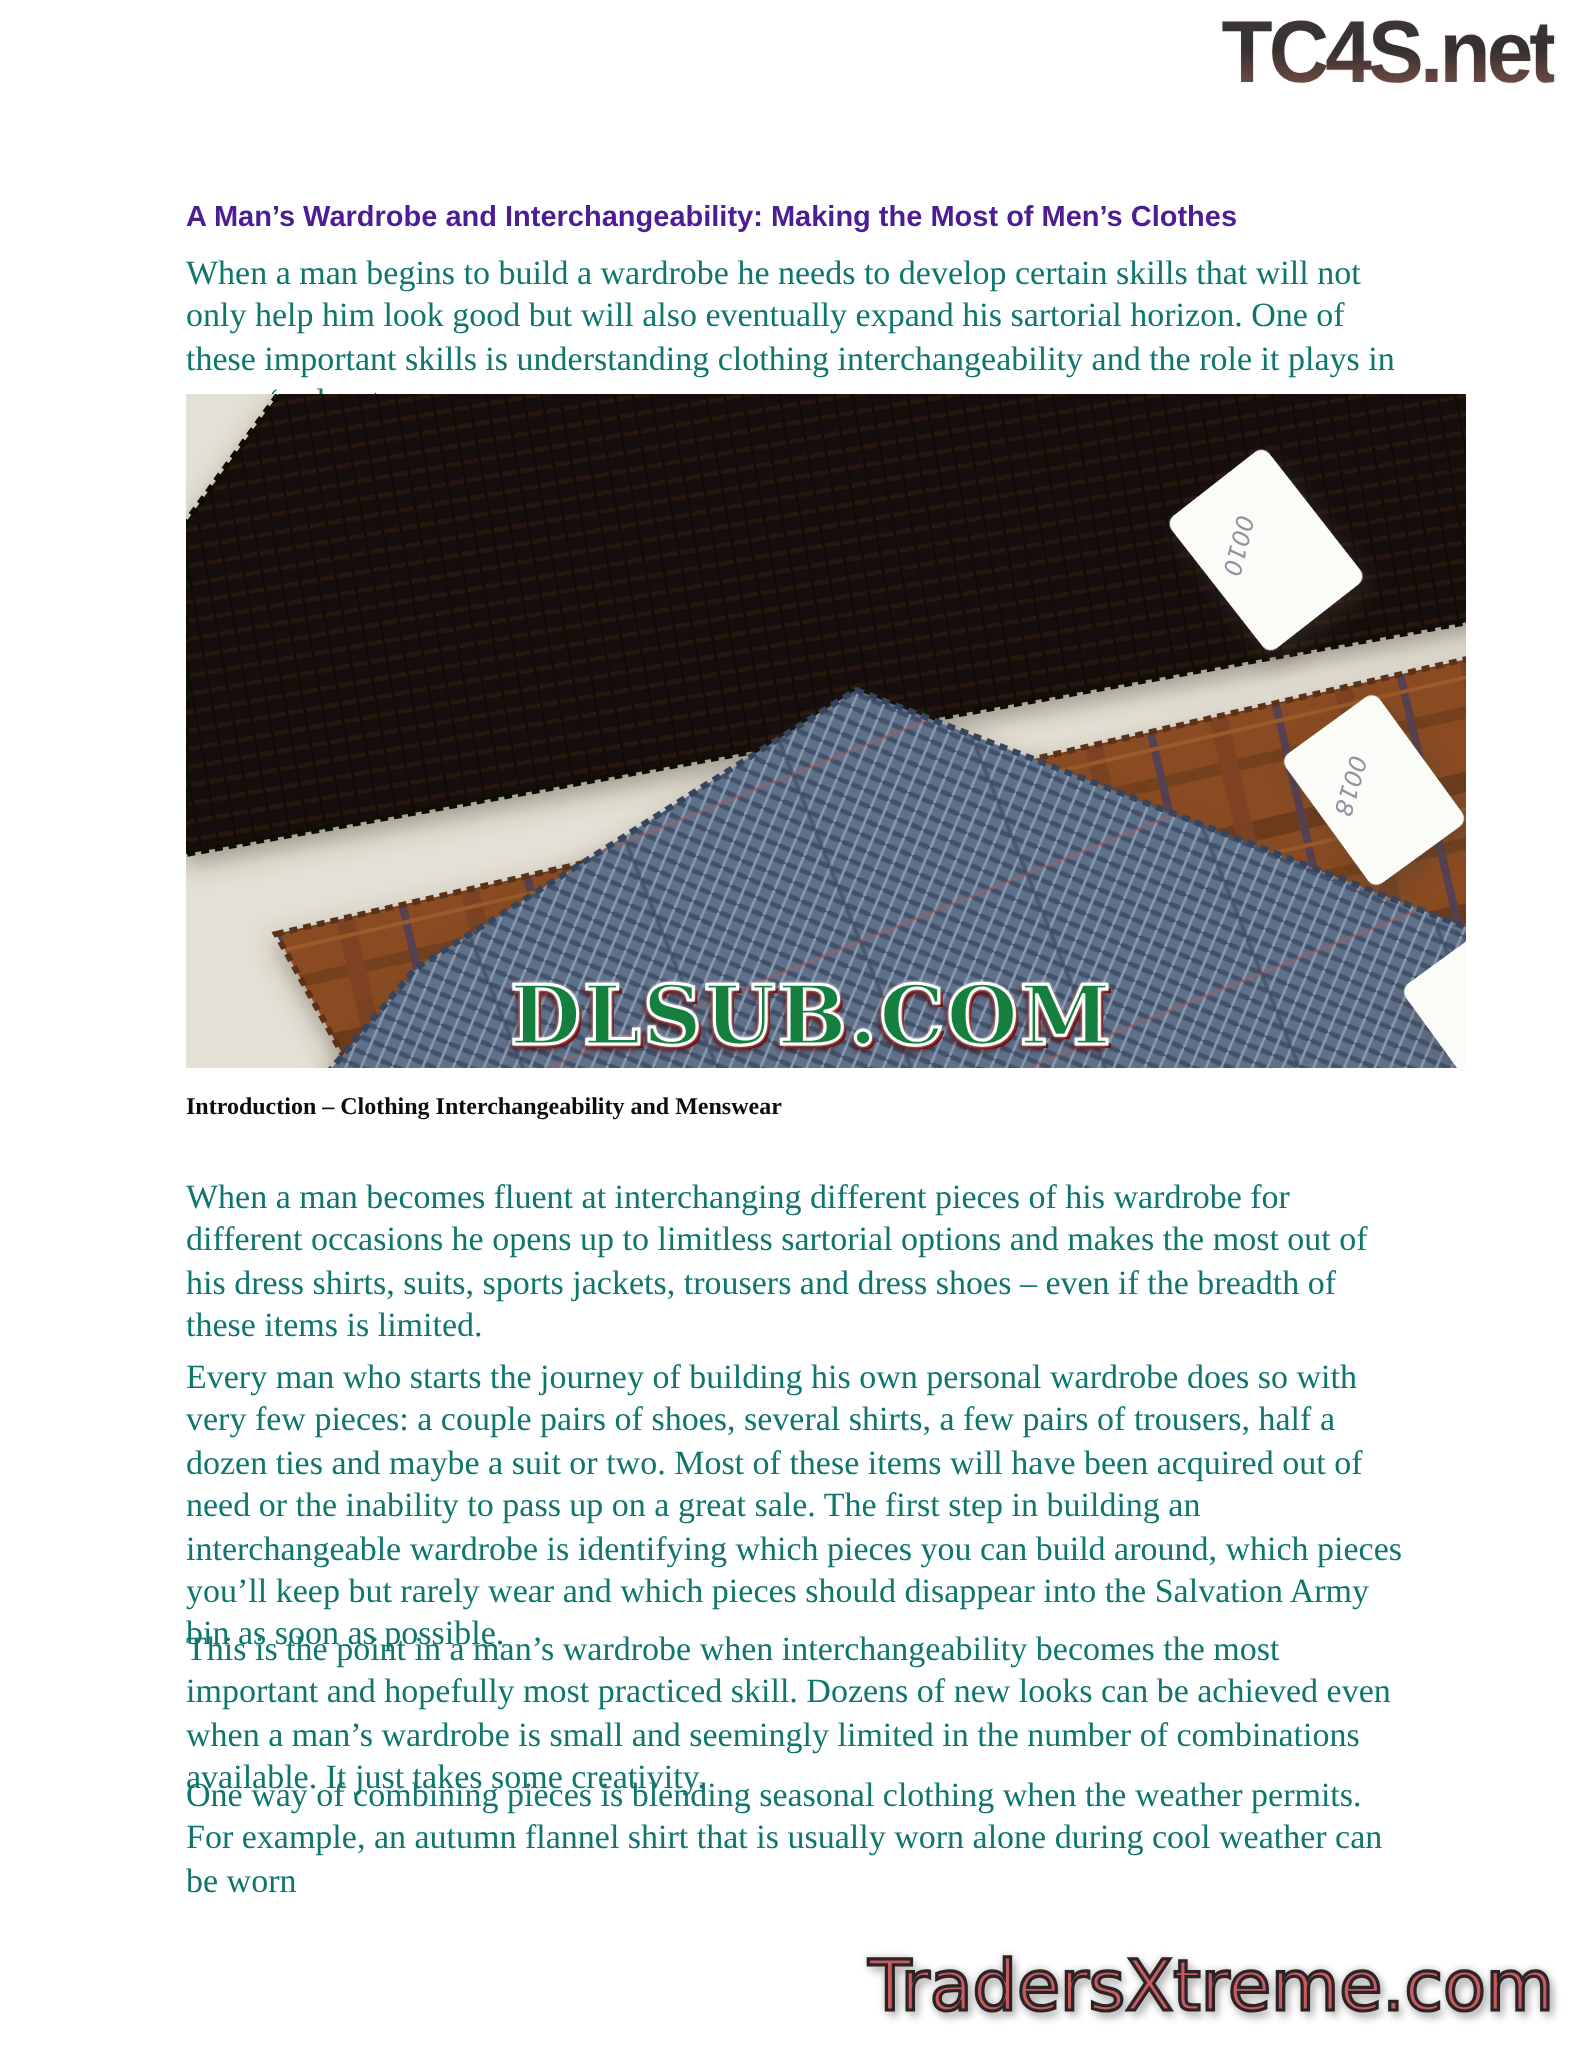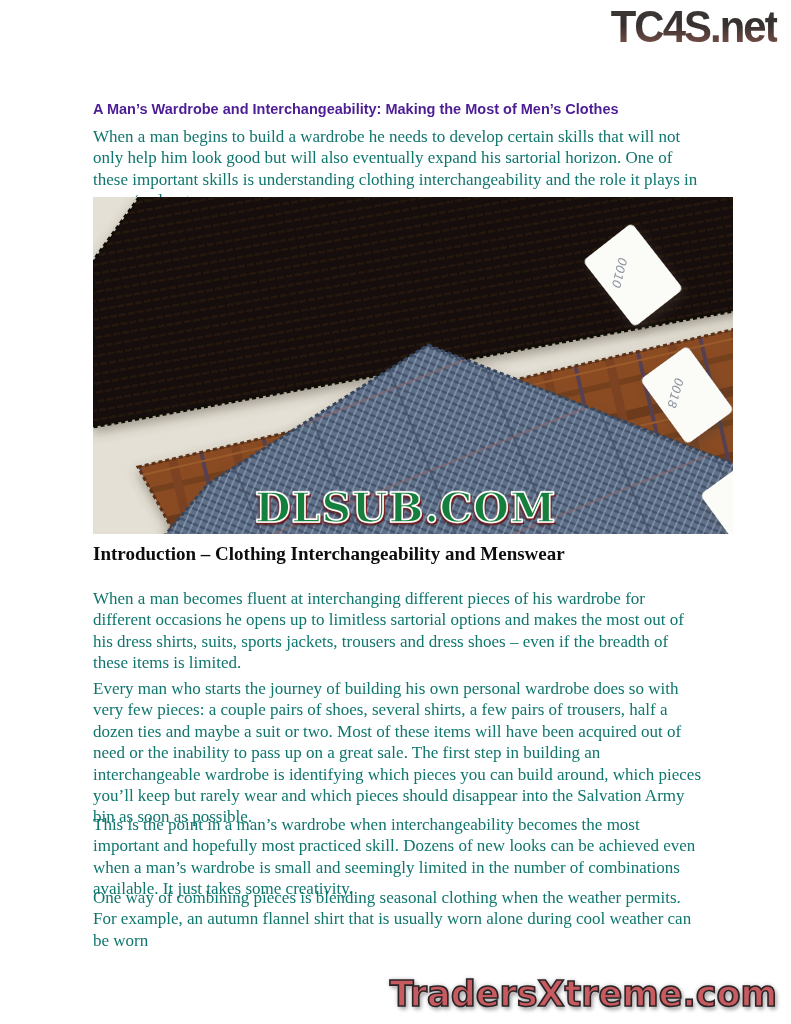--- a/index.html
+++ b/index.html
@@ -29,21 +29,21 @@
     font-family:"Liberation Sans", sans-serif;
     font-weight:bold;font-size:14.5px;line-height:18px;
     color:#4c1d95;
   }
   .body-p{
     font-size:17px;line-height:21.4px;margin:0;
     color:#0f766e;
   }
   .h-serif{
     font-family:"Liberation Serif", serif;
-    font-weight:bold;font-size:19px;line-height:19px;
+    font-weight:bold;font-size:12px;line-height:19px;
     color:#0d0d0d;margin:0;
   }
   #p1{top:126px;} #h-intro{top:544px;} #p2{top:588px;}
   #h-step{top:651px;} #p3{top:678px;} #p4{top:814px;} #p5{top:887px;}
   
   .photo{
     position:absolute;left:93px;top:197px;width:640px;height:337px;
     background:#e9e5da;overflow:hidden;
   }
   .photo svg{display:block;}
@@ -55,21 +55,21 @@
     -webkit-text-stroke:1.5px #ffffff;
     text-shadow:
       0 0 2px #ffffff, 0 0 2px #ffffff,
       2px 2px 0 #6e0a0a, -2px 2px 2px rgba(90,10,10,.8),
       0 3px 3px rgba(60,8,8,.7);
   }
   
   .traders{
     position:absolute;right:14px;bottom:6px;
     font-family:"DejaVu Sans", sans-serif;
-    font-weight:bold;font-size:35px;letter-spacing:0px;
+    font-weight:normal;font-size:35px;letter-spacing:0px;
     color:#c75b60;
     -webkit-text-stroke:1.6px #2b2326;
     text-shadow:
       0 0 3px #c9c9c9, 0 0 5px #bdbdbd,
       2px 3px 4px #9a9a9a;
     margin-top: 21px;
   }
 </style>
 </head>
 <body>

